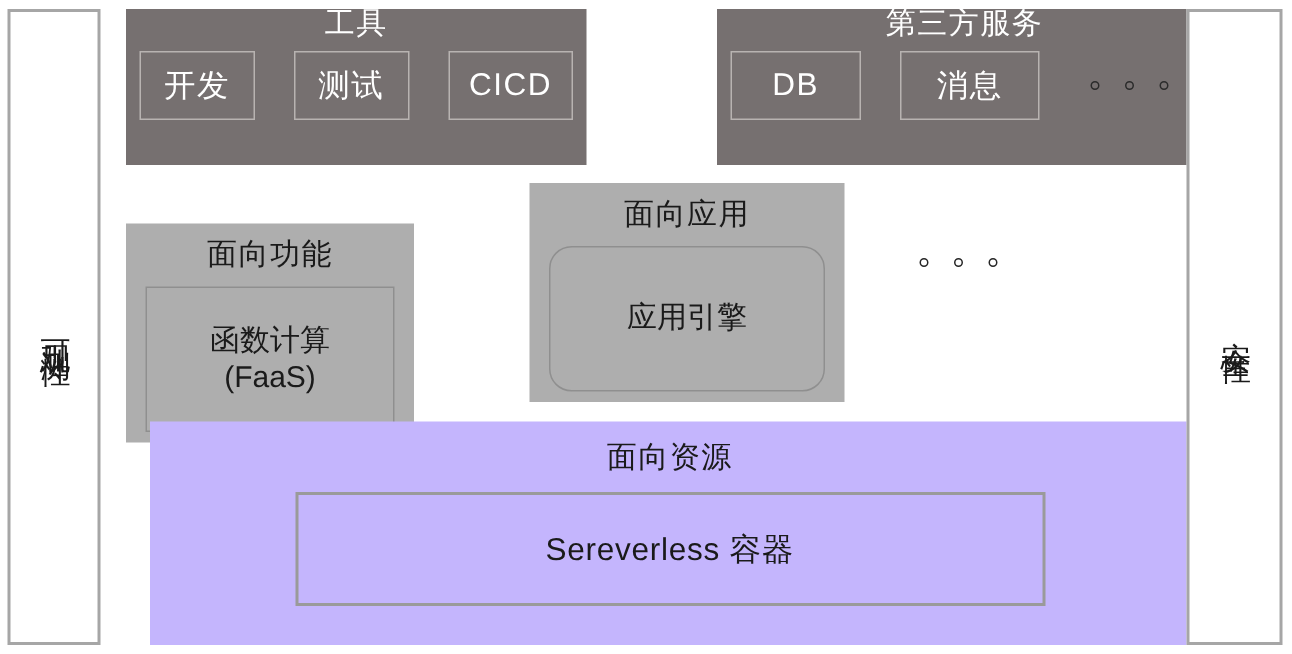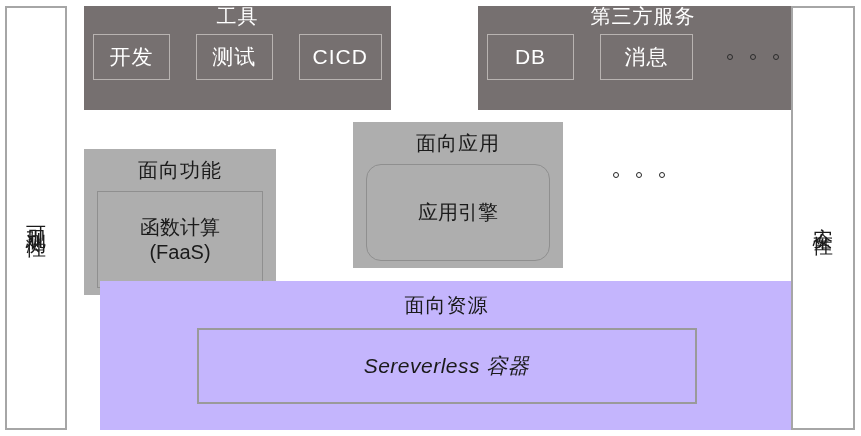--- a/index.html
+++ b/index.html
@@ -199,21 +199,20 @@
     width: 500px;
     height: 76px;
     border: 2px solid #9a9a9a;
     box-sizing: border-box;
     display: flex;
     align-items: center;
     justify-content: center;
     font-size: 21px;
     color: #1a1a1a;
     letter-spacing: 0.5px;
-    font-style: italic;
   }
 </style>
 </head>
 <body>
 
 <div id="diagram">
 
   <div class="side-panel" id="panel-observability">
     <span class="vlabel">可观测性</span>
   </div>

